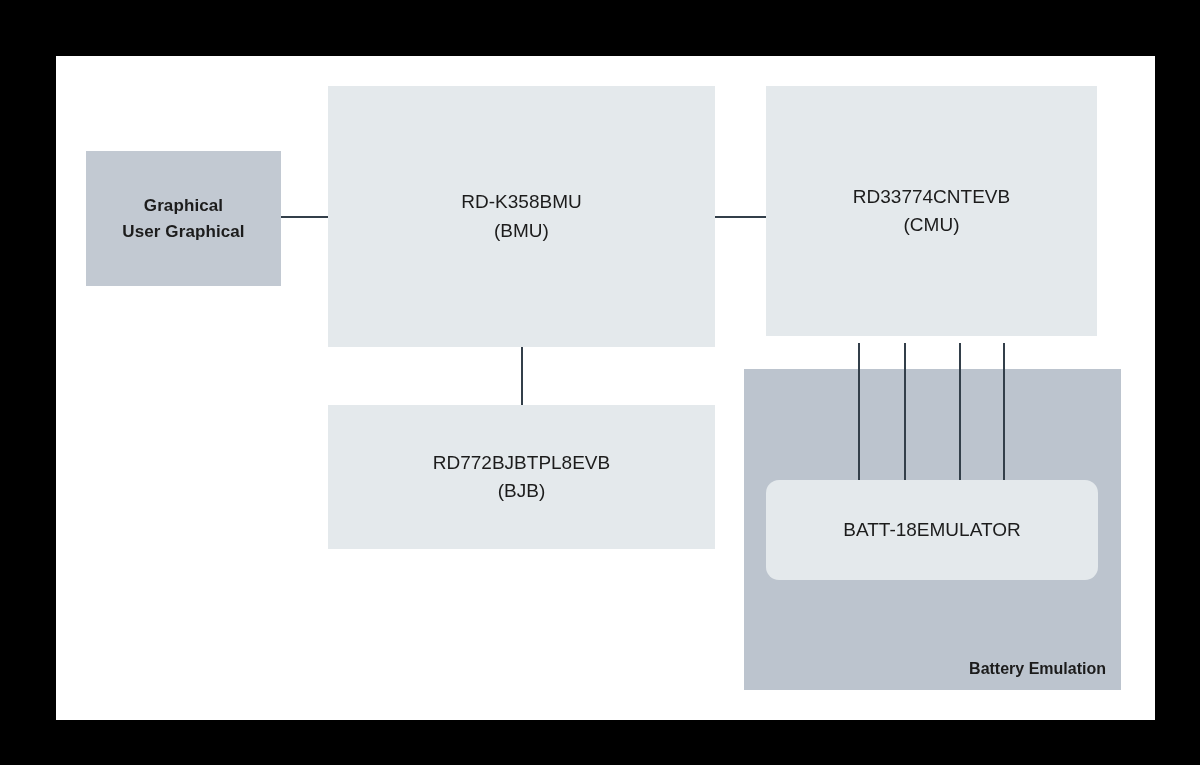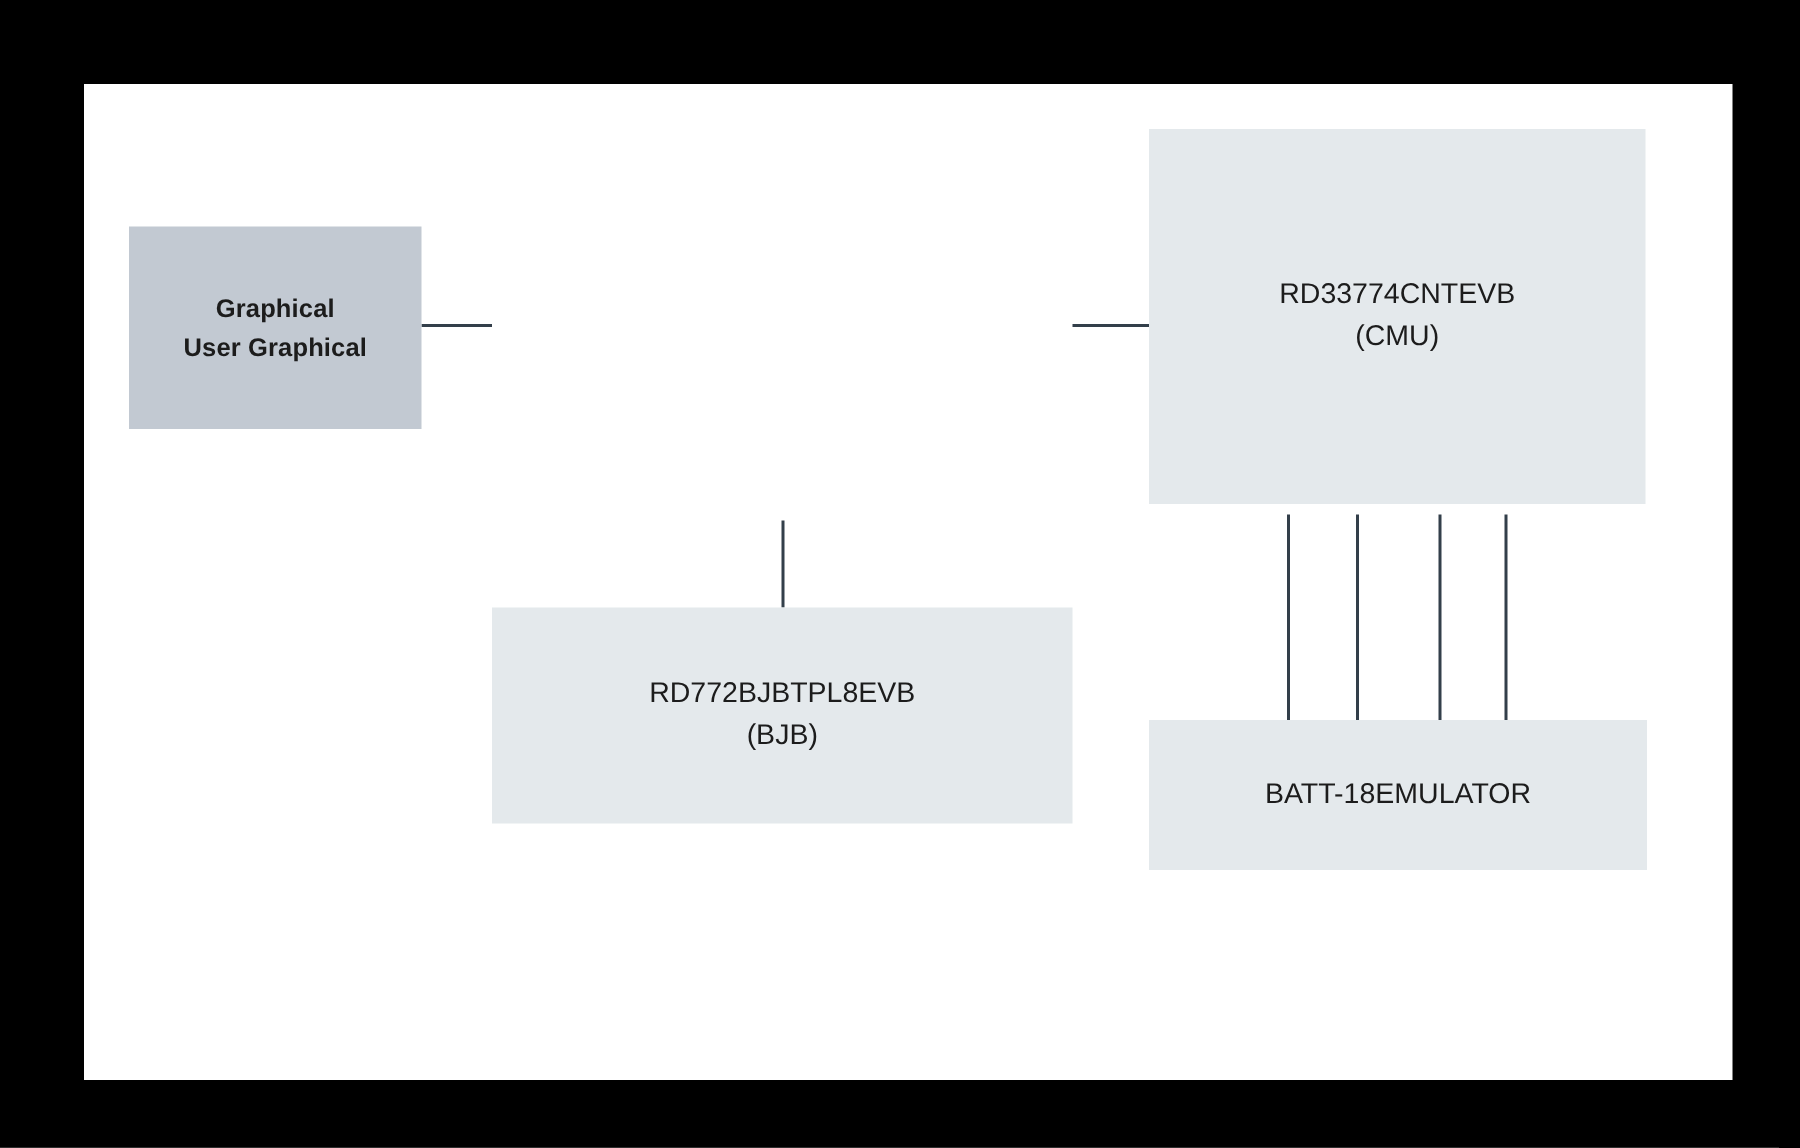--- a/index.html
+++ b/index.html
@@ -109,20 +109,21 @@
   }
 
   #emulator-box {
     position: absolute;
     left: 710px;
     top: 424px;
     width: 332px;
     height: 100px;
     background: #e4e9ec;
     font-size: 19px;
+    border-radius: 13px;
   }
 
   
   .conn-h {
     position: absolute;
     height: 2px;
     background: #333f4a;
   }
   .conn-v {
     position: absolute;
@@ -140,37 +141,44 @@
   #cell-wire-3 { left: 903px; }
   #cell-wire-4 { left: 947px; }
 </style>
 </head>
 <body>
 
 <div id="diagram-root">
 
   <div id="canvas">
 
+    <div id="battery-emulation-group">
+      <span id="battery-emulation-label">Battery Emulation</span>
+    </div>
 
     <div class="conn-v cell-wire" id="cell-wire-1"></div>
     <div class="conn-v cell-wire" id="cell-wire-2"></div>
     <div class="conn-v cell-wire" id="cell-wire-3"></div>
     <div class="conn-v cell-wire" id="cell-wire-4"></div>
 
     <div class="conn-h" id="conn-gui-bmu"></div>
 
     <div class="conn-h" id="conn-bmu-cmu"></div>
 
     <div class="conn-v" id="conn-bmu-bjb"></div>
 
     <div class="box" id="gui-box">
       <span class="line1">Graphical</span>
       <span class="line2">User Graphical</span>
     </div>
 
+    <div class="box" id="bmu-box">
+      <span class="line1">RD-K358BMU</span>
+      <span class="line2">(BMU)</span>
+    </div>
 
     <div class="box" id="cmu-box">
       <span class="line1">RD33774CNTEVB</span>
       <span class="line2">(CMU)</span>
     </div>
 
     <div class="box" id="bjb-box">
       <span class="line1">RD772BJBTPL8EVB</span>
       <span class="line2">(BJB)</span>
     </div>

